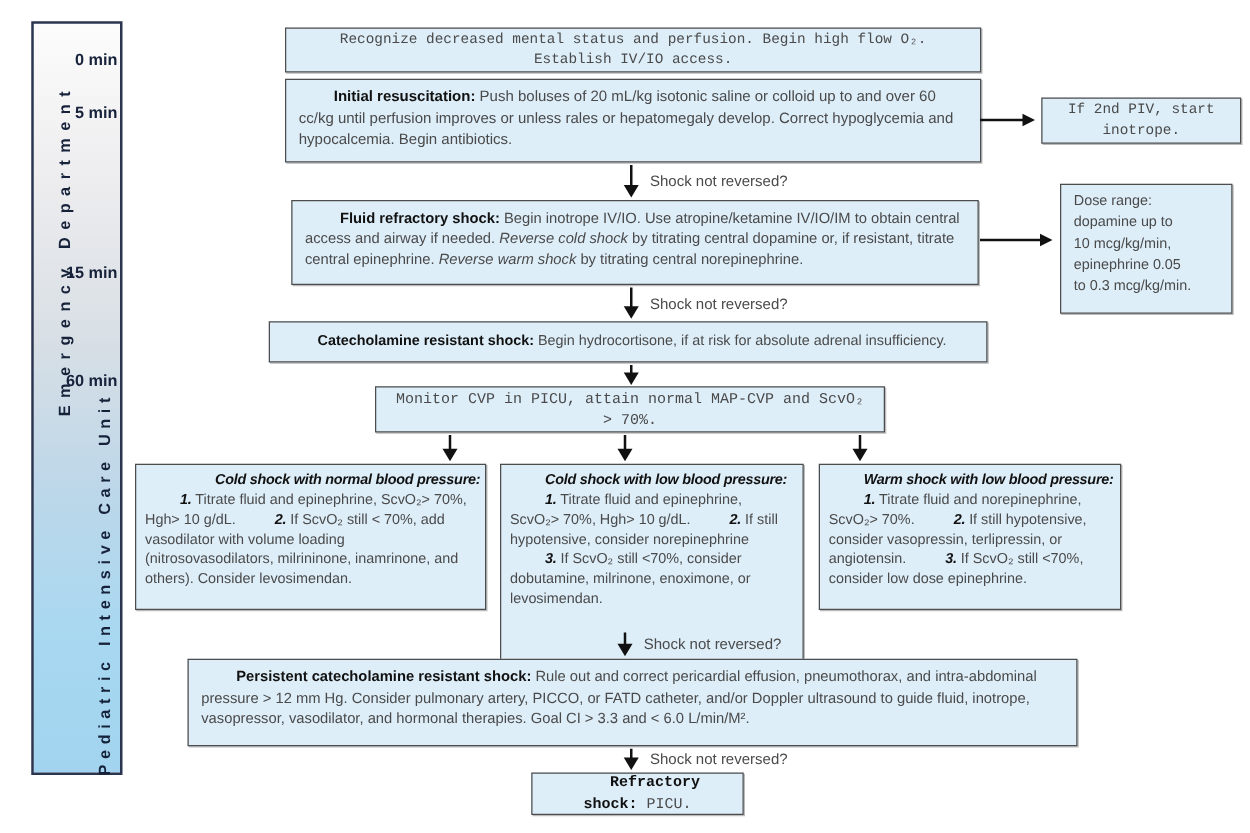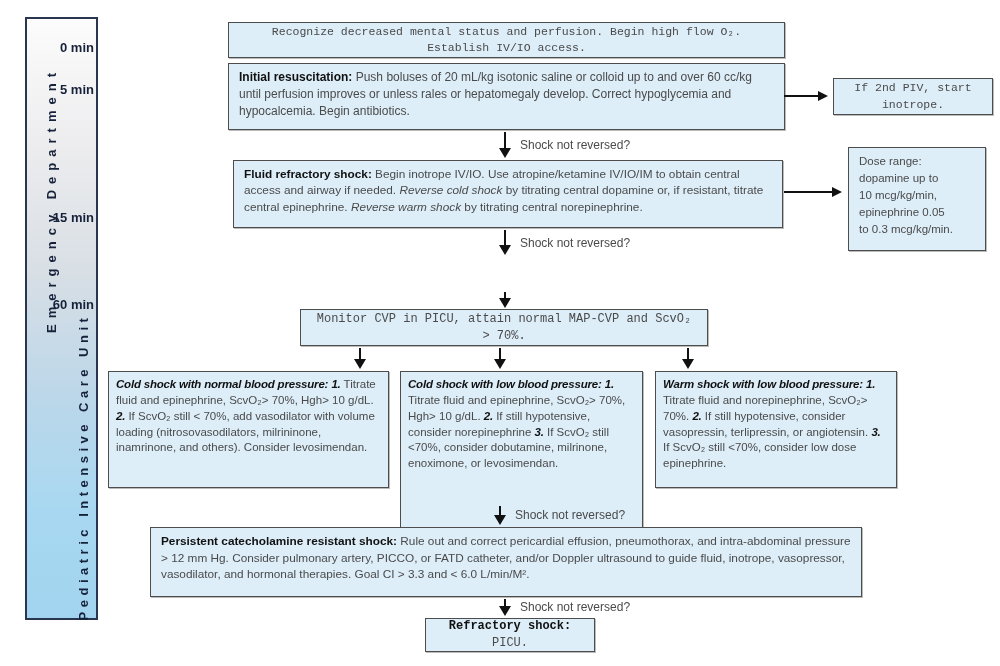--- a/index.html
+++ b/index.html
@@ -26,21 +26,21 @@
   }
   .ed{left:-108px;top:190px;width:320px;letter-spacing:6px;}
   .picu{left:-106px;top:457px;width:380px;letter-spacing:4.5px;}
   
   .fbox{
     position:absolute;box-sizing:border-box;background:#ddeef9;
     border:1px solid #4d4d4d;box-shadow:1px 1px 0 rgba(60,60,60,.35);
     padding:5px 10px;font-size:12px;line-height:1.4;color:#4a4a4a;
   }
   .center{display:flex;align-items:center;justify-content:center;text-align:center;font-family:Liberation Mono, monospace;}
-  .b{font-weight:bold;color:#111111;}
+  .b{font-weight:bold;color:#111111;margin-left:28px;}
   .i{font-style:italic;}
   .branch{font-size:11.5px;line-height:1.38;padding:5px 7px;}
   .branch .b{white-space:nowrap;letter-spacing:-0.2px;font-style:italic;}
   .branch .num{white-space:normal;}
   .note{font-size:11.5px;line-height:1.48;}
   
   .bx-recognize{left:228px;top:22px;width:557px;height:36px;font-size:11.5px;}
   .bx-initial{left:228px;top:63px;width:557px;height:67px;}
   .bx-piv{left:833px;top:78px;width:160px;height:37px;font-size:11.5px;}
   .bx-fluid{left:233px;top:160px;width:550px;height:68px;font-size:11.8px;line-height:1.38;}
@@ -102,20 +102,23 @@
     <div>dopamine up to</div>
     <div>10 mcg/kg/min,</div>
     <div>epinephrine 0.05</div>
     <div>to 0.3 mcg/kg/min.</div>
   </div>
 
   <div class="vline" style="left:504px;top:230px;height:16px;"></div>
   <div class="head-down" style="left:499px;top:245px;"></div>
   <div class="snr-text" style="left:520px;top:236px;">Shock not reversed?</div>
 
+  <div class="fbox bx-cat">
+    <span><span class="b">Catecholamine resistant shock:</span><span> Begin hydrocortisone, if at risk for absolute adrenal insufficiency.</span></span>
+  </div>
 
   <div class="vline" style="left:504px;top:292px;height:7px;"></div>
   <div class="head-down" style="left:499px;top:298px;"></div>
 
   <div class="fbox bx-monitor center">
     <span>Monitor CVP in PICU, attain normal MAP-CVP and ScvO₂ &gt; 70%.</span>
   </div>
 
   <div class="vline" style="left:359px;top:348px;height:12px;"></div>
   <div class="head-down" style="left:354px;top:359px;"></div>

